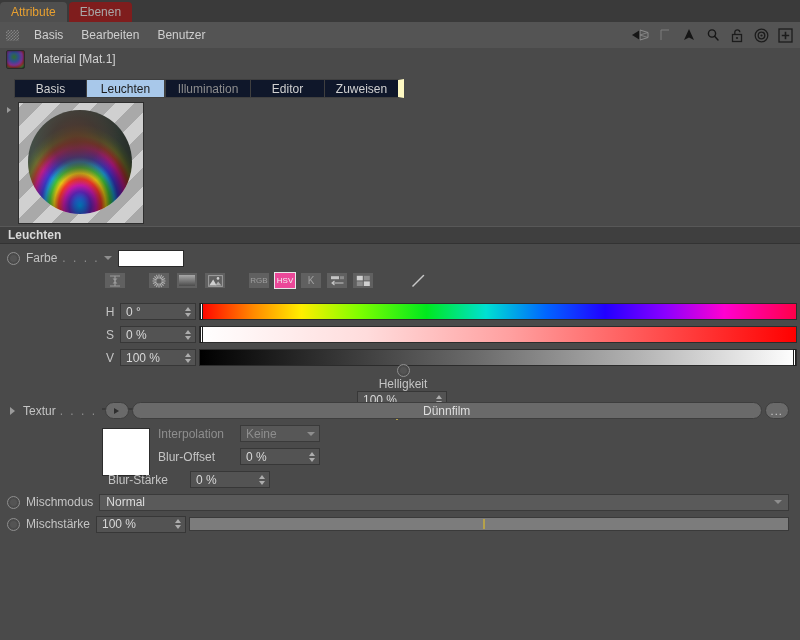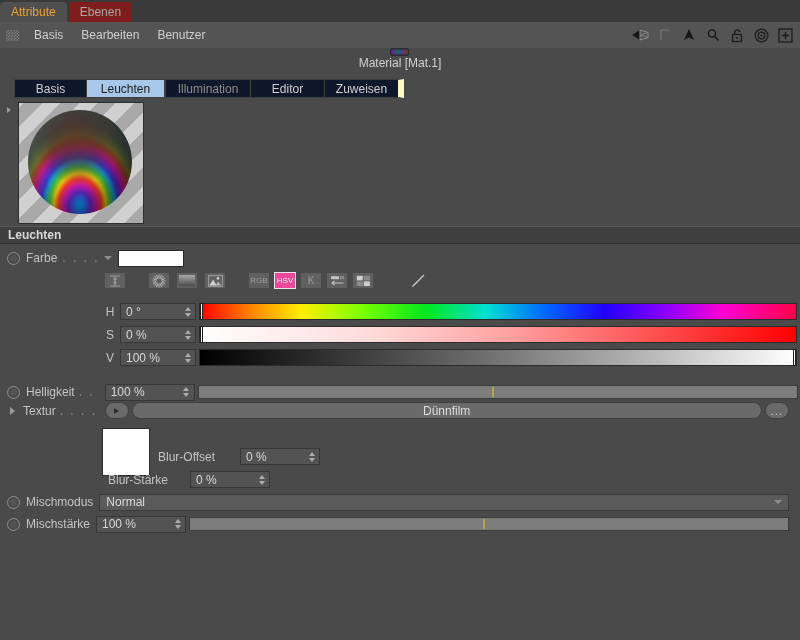--- a/index.html
+++ b/index.html
@@ -46,21 +46,21 @@
     opacity:.85;
   }
   .mitem{padding:0 9px;line-height:26px;color:#cfcfcf;font-size:12px;}
   .mtools{margin-left:auto;display:flex;align-items:center;padding-right:5px;gap:4px;}
   .ticon{width:20px;height:20px;display:flex;align-items:center;justify-content:center;}
   .ticon svg{display:block;}
 
   
   .objhead{
     position:absolute;left:0;top:48px;width:800px;height:22px;
-    background:#4a4a4a;display:flex;align-items:center;flex-direction:column;
+    background:#4a4a4a;display:flex;align-items:center;
   }
   .matball{
     width:17px;height:17px;margin-left:6px;margin-right:8px;border-radius:2px;
     background:
       radial-gradient(circle at 42% 35%, #2f6f2f 0%, #2f4f8f 32%, #7a2f8f 55%, #8f3030 72%, #3a7a3a 88%, #203a20 100%);
     border:1px solid #2a2a2a;
     box-shadow:inset 0 0 3px rgba(0,0,0,.6);
   }
   .objtitle{font-size:12px;color:#d2d2d2;}
 
@@ -404,21 +404,21 @@
       <div class="spin">
           <i class="up"></i>
           <i class="dn"></i>
         </div>
     </div>
     <div class="gbar val-g" style="width:598px;margin-left:3px">
       <div class="mark" style="right:0px"></div>
     </div>
   </div>
 
-  <div class="row" style="top:382px;height:20px;">
+  <div class="row" style="top:364px;height:20px;flex-direction:column;">
     <div class="radio"></div>
     <div class="lbl">Helligkeit</div>
     <div class="leader" style="width:22px;margin-left:4px">. . .</div>
     <div class="numfield" style="width:90px;margin-left:4px">
       <div class="v">100 %</div>
       <div class="spin">
           <i class="up"></i>
           <i class="dn"></i>
         </div>
     </div>
@@ -435,20 +435,27 @@
       <div style="width:0;height:0;border-top:3.5px solid transparent;border-bottom:3.5px solid transparent;border-left:5px solid #2e2e2e;"></div>
     </div>
     <div class="texfield" style="width:630px;margin-left:3px">
       <span>Dünnfilm</span>
     </div>
     <div class="dotsbtn" style="margin-left:3px">...</div>
   </div>
 
   <div class="texthumb" style="position:absolute;left:102px;top:428px"></div>
 
+  <div class="row" style="top:424px;height:19px;">
+    <div class="sublbl dis" style="margin-left:158px;width:78px">Interpolation</div>
+    <div class="selfield dis" style="width:80px;margin-left:4px">
+      <div class="v">Keine</div>
+      <div class="caret-dn ar"></div>
+    </div>
+  </div>
 
   <div class="row" style="top:447px;height:19px;">
     <div class="sublbl" style="margin-left:158px;width:78px">Blur-Offset</div>
     <div class="numfield" style="width:80px;margin-left:4px">
       <div class="v">0 %</div>
       <div class="spin">
           <i class="up"></i>
           <i class="dn"></i>
         </div>
     </div>

